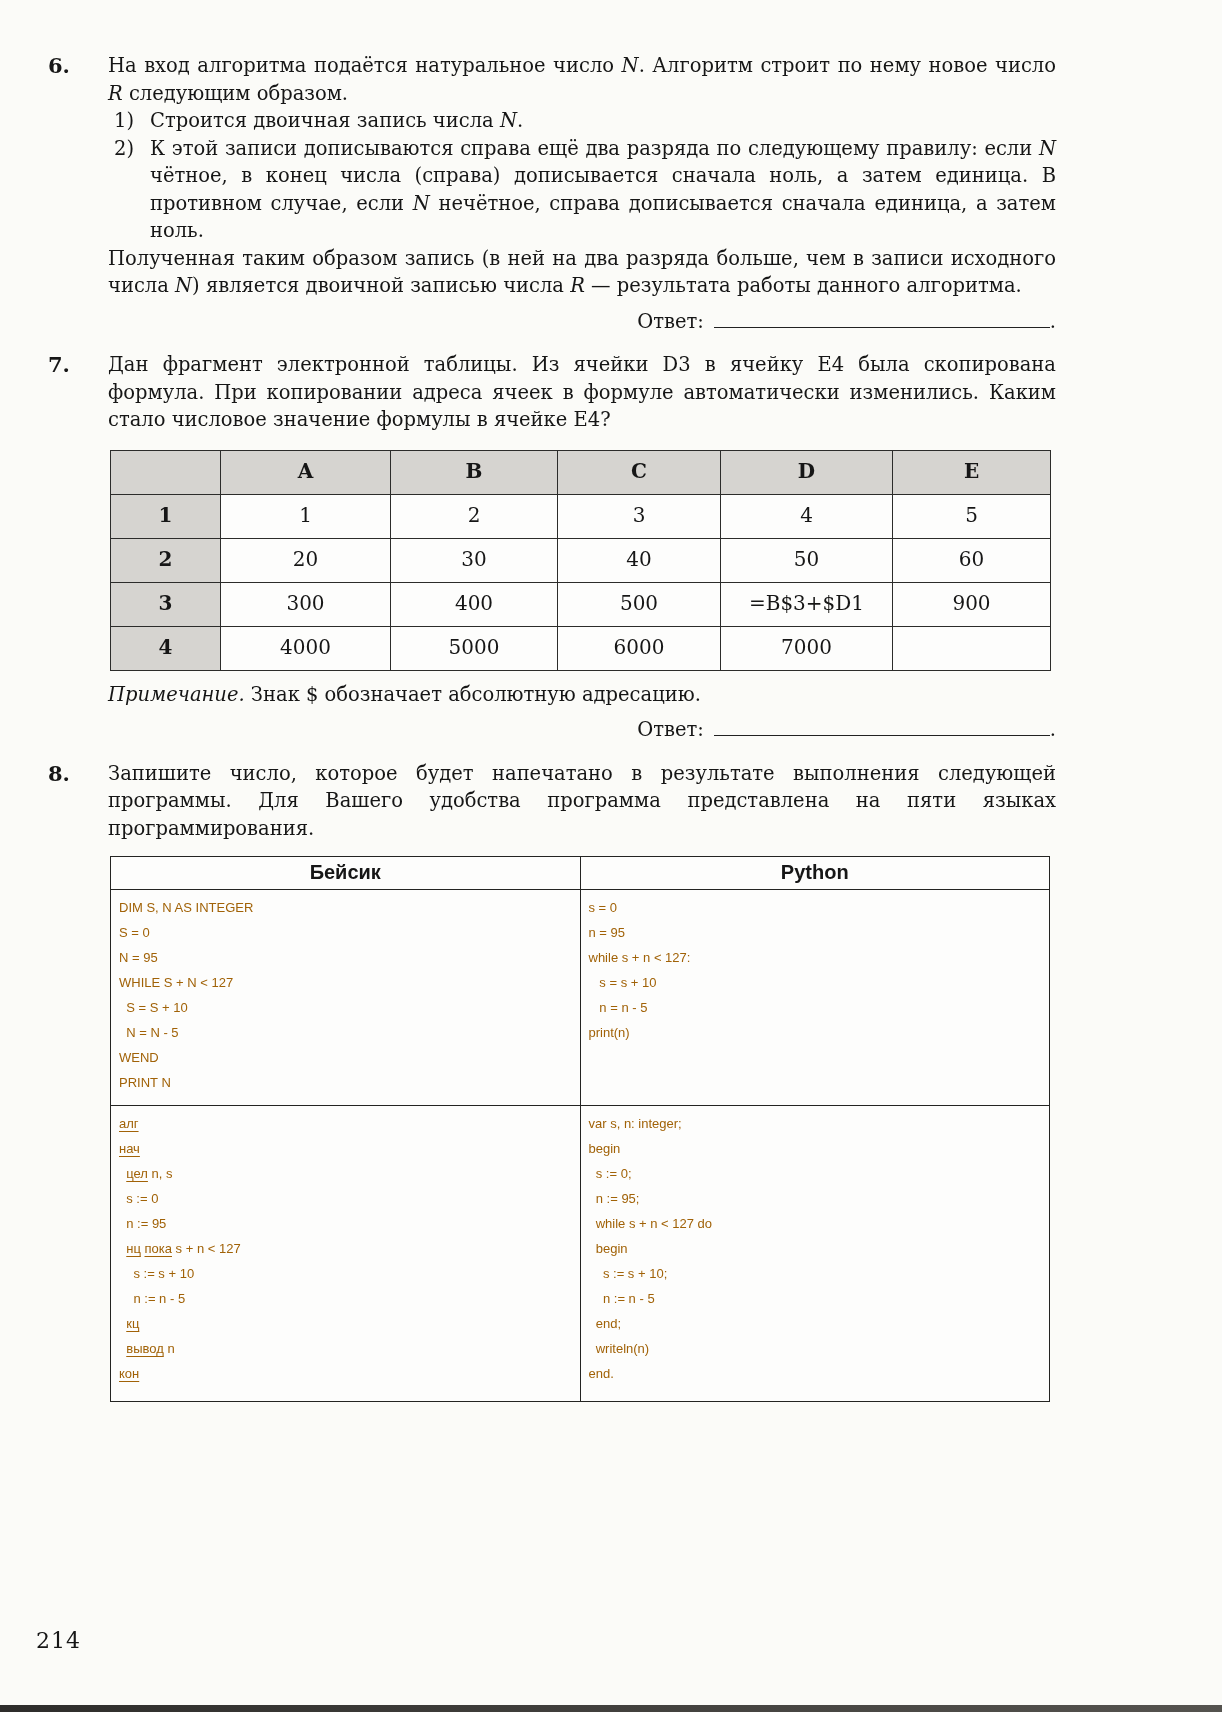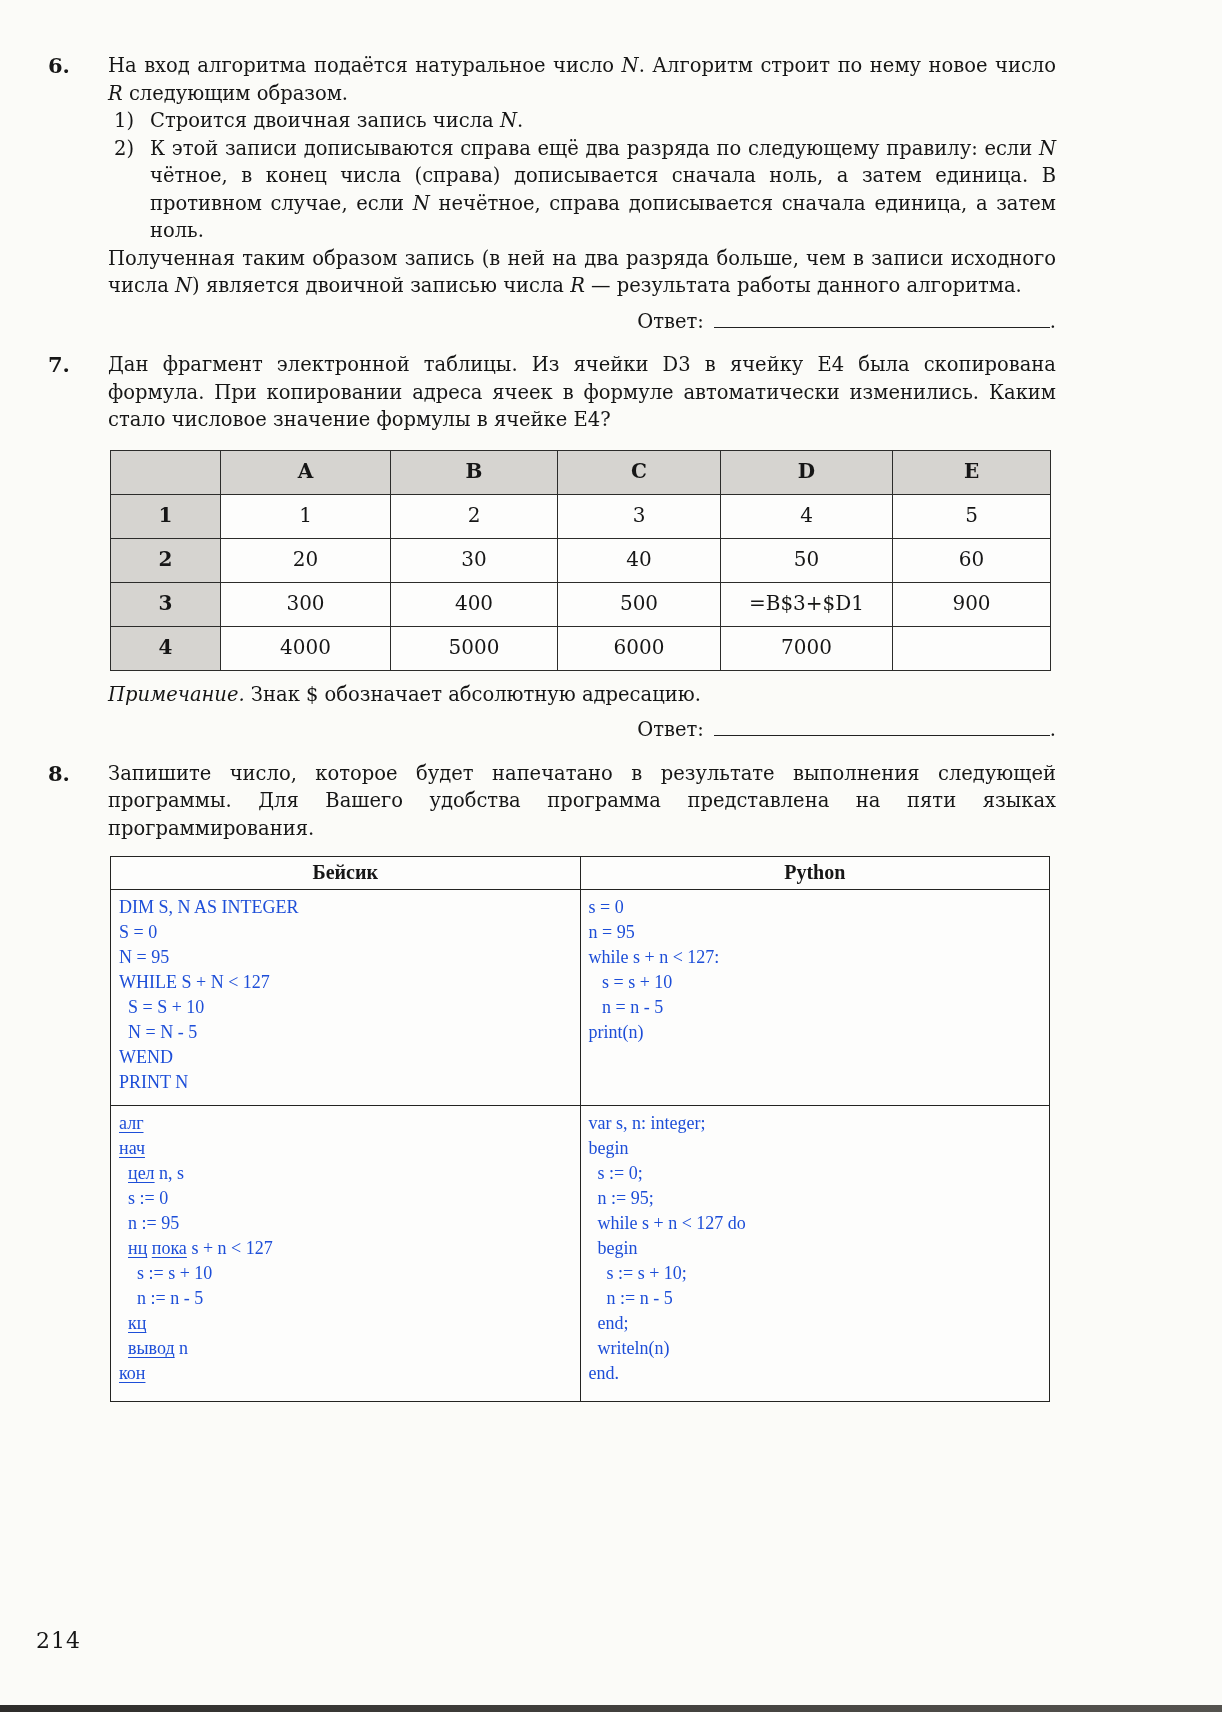--- a/index.html
+++ b/index.html
@@ -55,34 +55,34 @@
   .note { margin-top:4px; }
 
   
   table.code-table {
     border-collapse:collapse; table-layout:fixed;
     width:940px; margin:14px 0 0 2px;
     background:#fdfdfc;
   }
   .code-table th {
     border:1.7px solid #242422;
-    font-family:Liberation Serif, serif;
+    font-family:Liberation Sans, sans-serif;
     font-size:20px; font-weight:bold;
     height:33px; text-align:center; padding:2px 0;
   }
   .code-table td {
     border:1.7px solid #242422;
     vertical-align:top; padding:5px 8px; width:50%;
   }
   .row-short td { height:216px; }
   .row-tall  td { height:296px; }
   .code-table pre {
-    font-family:Liberation Serif, serif;
-    font-size:18px; line-height:25px;
-    white-space:pre; color:#1d4ed8;
+    font-family:Liberation Sans, sans-serif;
+    font-size:13px; line-height:25px;
+    white-space:pre; color:#a16207;
   }
   .code-table pre u { text-decoration:underline; text-underline-offset:3px; }
 
   .page-number {
     position:absolute; left:36px; top:1628px;
     font-size:22px; letter-spacing:1px;
   }
   .scan-edge-bottom {
     position:absolute; left:0; bottom:0;
     width:100%; height:7px;

